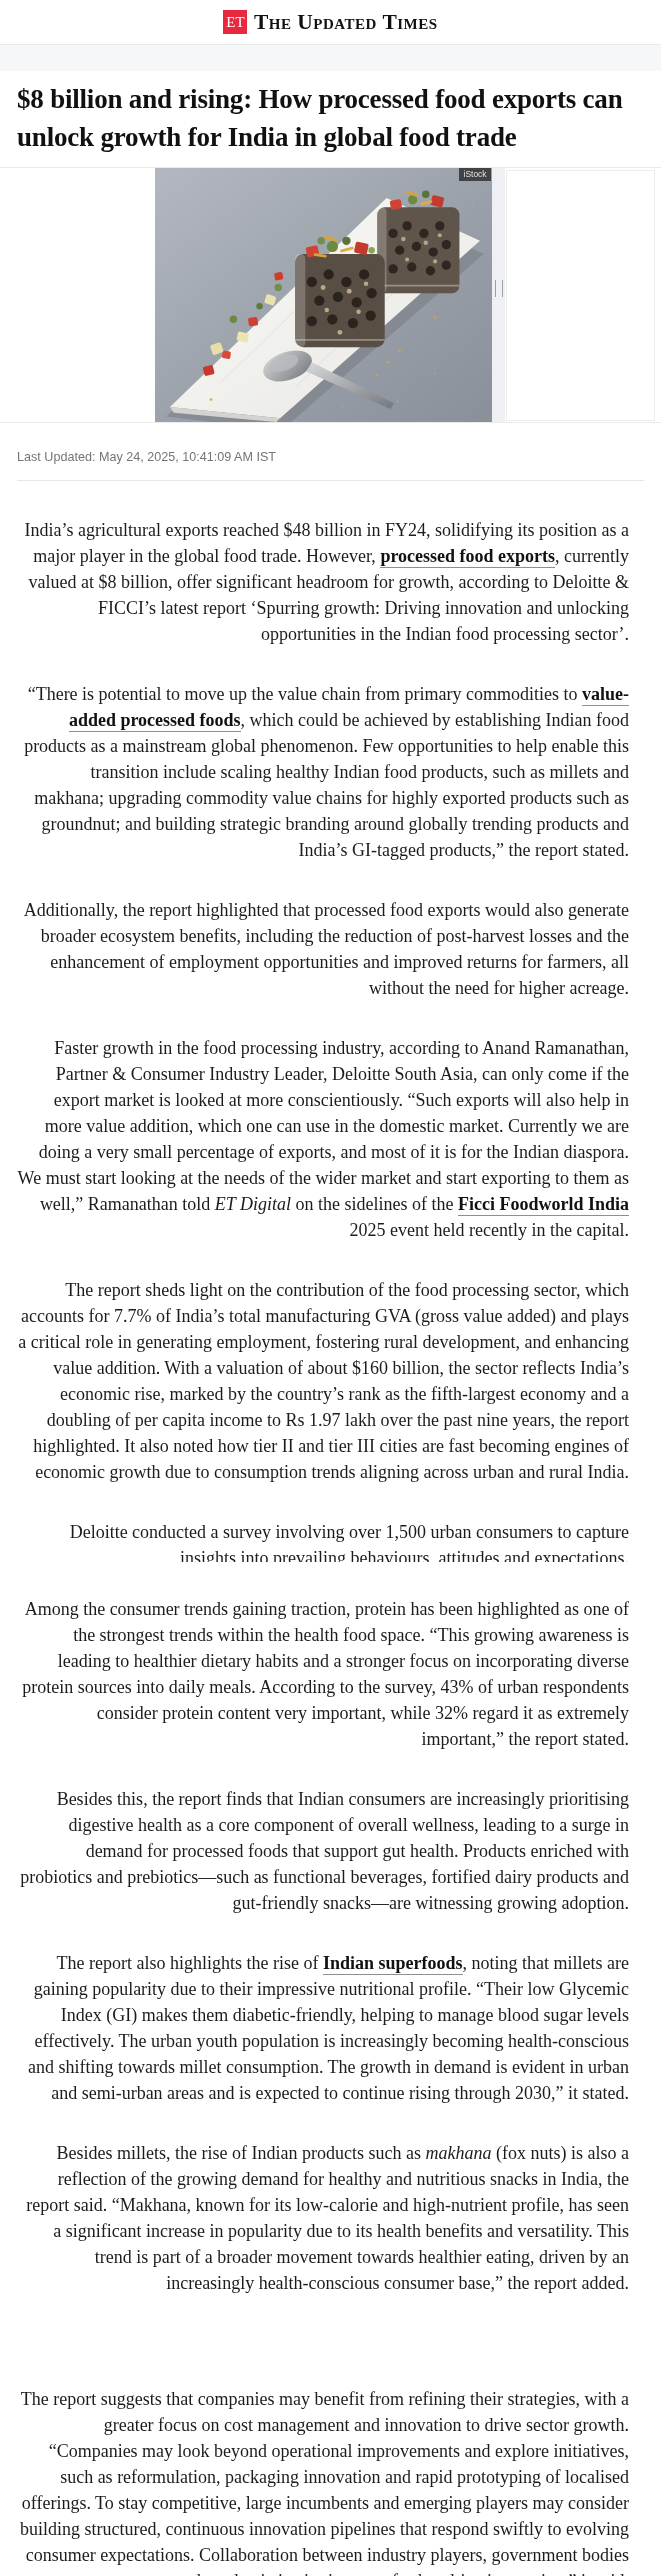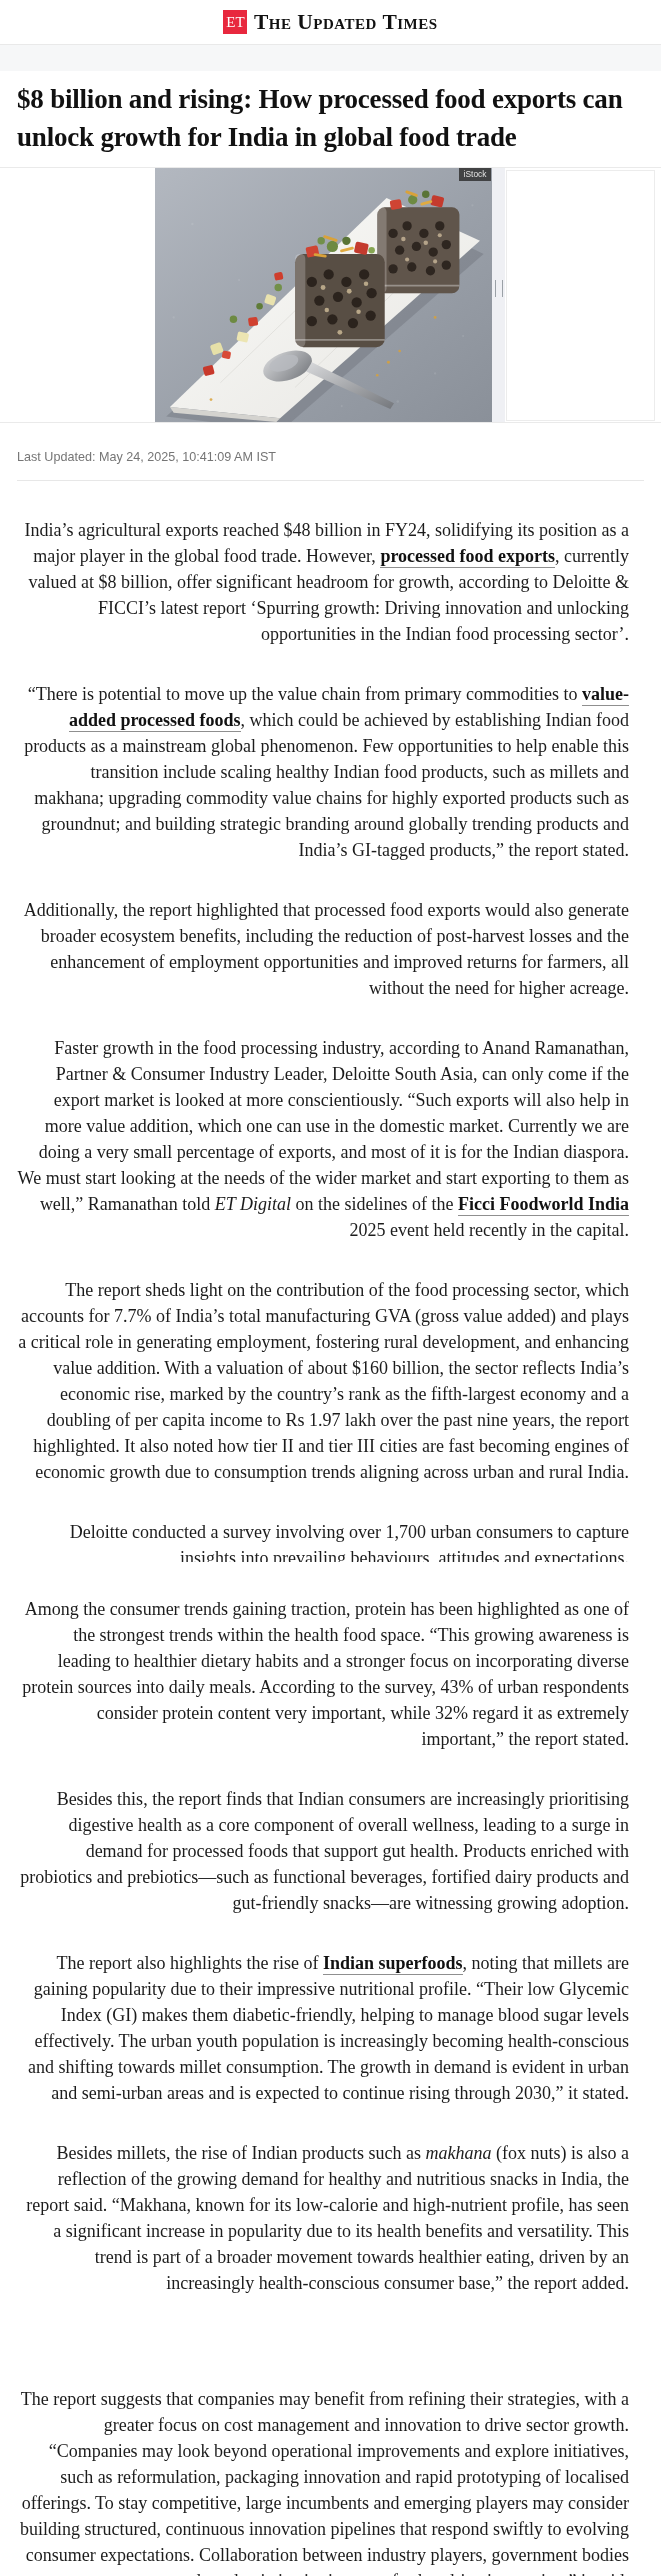--- a/index.html
+++ b/index.html
@@ -245,20 +245,20 @@
 
 <div class="meta-line">Last Updated: May 24, 2025, 10:41:09 AM IST</div>
 <hr class="divider">
 
 <div class="article-body" id="article-body">
     <p class="para">India’s agricultural exports reached $48 billion in FY24, solidifying its position as a major player in the global food trade. However, <a class="seg-link">processed food exports</a>, currently valued at $8 billion, offer significant headroom for growth, according to Deloitte &amp; FICCI’s latest report ‘Spurring growth: Driving innovation and unlocking opportunities in the Indian food processing sector’.</p>
     <p class="para">“There is potential to move up the value chain from primary commodities to <a class="seg-link">value-added processed foods</a>, which could be achieved by establishing Indian food products as a mainstream global phenomenon. Few opportunities to help enable this transition include scaling healthy Indian food products, such as millets and makhana; upgrading commodity value chains for highly exported products such as groundnut; and building strategic branding around globally trending products and India’s GI-tagged products,” the report stated.</p>
     <p class="para">Additionally, the report highlighted that processed food exports would also generate broader ecosystem benefits, including the reduction of post-harvest losses and the enhancement of employment opportunities and improved returns for farmers, all without the need for higher acreage.</p>
     <p class="para">Faster growth in the food processing industry, according to Anand Ramanathan, Partner &amp; Consumer Industry Leader, Deloitte South Asia, can only come if the export market is looked at more conscientiously. “Such exports will also help in more value addition, which one can use in the domestic market. Currently we are doing a very small percentage of exports, and most of it is for the Indian diaspora. We must start looking at the needs of the wider market and start exporting to them as well,” Ramanathan told <em class="seg-italic">ET Digital</em> on the sidelines of the <a class="seg-link">Ficci Foodworld India</a> 2025 event held recently in the capital.</p>
     <p class="para">The report sheds light on the contribution of the food processing sector, which accounts for 7.7% of India’s total manufacturing GVA (gross value added) and plays a critical role in generating employment, fostering rural development, and enhancing value addition. With a valuation of about $160 billion, the sector reflects India’s economic rise, marked by the country’s rank as the fifth-largest economy and a doubling of per capita income to Rs 1.97 lakh over the past nine years, the report highlighted. It also noted how tier II and tier III cities are fast becoming engines of economic growth due to consumption trends aligning across urban and rural India.</p>
-    <p class="para clipped">Deloitte conducted a survey involving over 1,700 urban consumers to capture insights into prevailing behaviours, attitudes and expectations.</p>
+    <p class="para clipped">Deloitte conducted a survey involving over 1,500 urban consumers to capture insights into prevailing behaviours, attitudes and expectations.</p>
     <p class="para">Among the consumer trends gaining traction, protein has been highlighted as one of the strongest trends within the health food space. “This growing awareness is leading to healthier dietary habits and a stronger focus on incorporating diverse protein sources into daily meals. According to the survey, 43% of urban respondents consider protein content very important, while 32% regard it as extremely important,” the report stated.</p>
     <p class="para">Besides this, the report finds that Indian consumers are increasingly prioritising digestive health as a core component of overall wellness, leading to a surge in demand for processed foods that support gut health. Products enriched with probiotics and prebiotics—such as functional beverages, fortified dairy products and gut-friendly snacks—are witnessing growing adoption.</p>
     <p class="para">The report also highlights the rise of <a class="seg-link">Indian superfoods</a>, noting that millets are gaining popularity due to their impressive nutritional profile. “Their low Glycemic Index (GI) makes them diabetic-friendly, helping to manage blood sugar levels effectively. The urban youth population is increasingly becoming health-conscious and shifting towards millet consumption. The growth in demand is evident in urban and semi-urban areas and is expected to continue rising through 2030,” it stated.</p>
     <p class="para">Besides millets, the rise of Indian products such as <em class="seg-italic">makhana</em> (fox nuts) is also a reflection of the growing demand for healthy and nutritious snacks in India, the report said. “Makhana, known for its low-calorie and high-nutrient profile, has seen a significant increase in popularity due to its health benefits and versatility. This trend is part of a broader movement towards healthier eating, driven by an increasingly health-conscious consumer base,” the report added.</p>
     <p class="para gap-before">The report suggests that companies may benefit from refining their strategies, with a greater focus on cost management and innovation to drive sector growth. “Companies may look beyond operational improvements and explore initiatives, such as reformulation, packaging innovation and rapid prototyping of localised offerings. To stay competitive, large incumbents and emerging players may consider building structured, continuous innovation pipelines that respond swiftly to evolving consumer expectations. Collaboration between industry players, government bodies and academic institutions can further drive innovation,” it said.</p>
   </div>
 
 
 </body></html>

